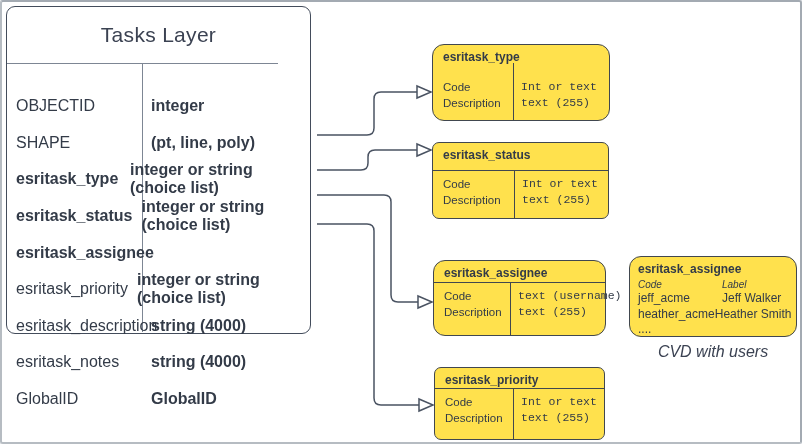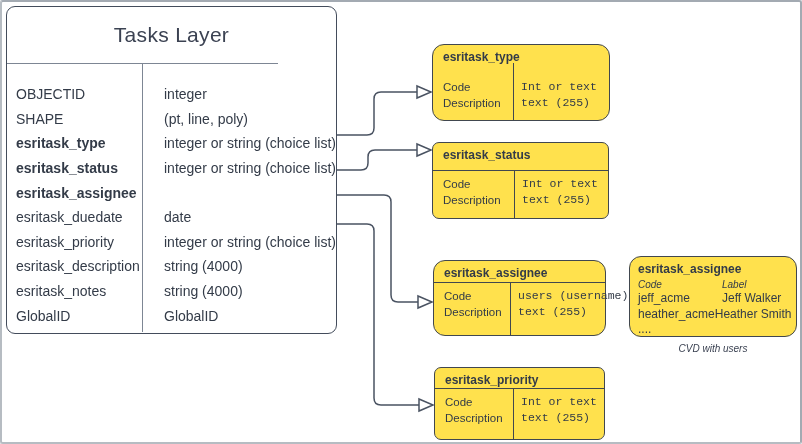--- a/index.html
+++ b/index.html
@@ -6,34 +6,34 @@
   #canvas {
     position:relative; width:802px; height:444px; box-sizing:border-box;
     background:#ffffff; border:2px solid #a3aab2; border-bottom-color:#b6bcc2;
     border-left-color:#b6bcc2; border-radius:3px;
     font-family:"Liberation Sans", sans-serif; color:#333b48; overflow:hidden;
   }
   svg.connectors { position:absolute; left:0; top:0; width:802px; height:444px; pointer-events:none; }
 
   
   .entity {
-    position:absolute; left:4px; top:4px; width:331px; height:328px;
+    position:absolute; left:4px; top:4px; width:305px; height:328px;
     background:#ffffff; border:1.6px solid #434c5b; border-radius:9px; box-sizing:border-box;
   }
   .entity-title {
     position:absolute; left:0; top:0; width:100%; height:56px;
     display:flex; align-items:center; justify-content:center;
     font-size:21px; color:#3b4252; letter-spacing:.3px;
   }
   .entity-hdiv { position:absolute; left:0; top:56px; width:271px; height:0; border-top:1.6px solid #7d8694; }
   .entity-vdiv { position:absolute; left:135px; top:57px; width:0; height:268px; border-left:1.4px solid #7d8694; }
   .entity-rows { position:absolute; left:0; top:75px; width:100%; }
-  .frow { display:flex; height:24.6px; align-items:center; font-size:14px; }
+  .frow { display:flex; height:24.6px; align-items:center; font-size:16px;margin-top:12px; }
   .frow .fname { width:135px; padding-left:9px; box-sizing:border-box; }
-  .frow .ftype { padding-left:22px; }
+  .frow .ftype { padding-left:9px;font-weight:bold; }
   .frow.bold .fname { font-weight:bold; }
 
   
   .dbox {
     position:absolute; background:#ffe14d; border:1.6px solid #41474f;
     box-sizing:border-box; color:#333b48;
   }
   .dbox .dtitle { position:absolute; left:10px; top:5px; font-weight:bold; font-size:12px; white-space:nowrap; }
   .dbox .hdiv { position:absolute; left:0; top:var(--band); width:100%; height:0; border-top:1.4px solid #41474f; }
   .dbox .vdiv { position:absolute; left:var(--vd); top:var(--vtop); bottom:0; width:0; border-left:1.4px solid #41474f; }
@@ -52,21 +52,21 @@
     background:#ffe14d; border:1.6px solid #41474f; border-radius:12px; box-sizing:border-box;
   }
   #cvdbox .dtitle { position:absolute; left:8px; top:5px; font-weight:bold; font-size:12px; }
   .cvd-grid { position:absolute; left:8px; top:21px; width:152px; font-size:12px; }
   .cvd-row { display:flex; line-height:15.5px; }
   .cvd-row .c1 { width:84px; white-space:nowrap; }
   .cvd-row .c2 { white-space:nowrap; }
   .cvd-row.hdr { font-style:italic; font-size:10px; line-height:13px; }
   .cvd-caption {
     position:absolute; left:627px; top:341px; width:168px; text-align:center;
-    font-style:italic; font-size:10px; color:#3b4252;
+    font-style:italic; font-size:16px; color:#3b4252;
   }
 </style>
 </head>
 <body>
 
 <div id="canvas">
 
   <svg class="connectors" viewBox="0 0 802 444">
     <g fill="none" stroke="#4a5362" stroke-width="1.5">
       <path d="M315,133 H365 Q372,133 372,126 V97 Q372,90 379,90 H415"></path>
@@ -100,24 +100,20 @@
         <span class="ftype">integer or string (choice list)</span>
       </div>
       <div class="frow bold">
         <span class="fname">esritask_status</span>
         <span class="ftype">integer or string (choice list)</span>
       </div>
       <div class="frow bold">
         <span class="fname">esritask_assignee</span>
       </div>
       <div class="frow">
-        <span class="fname">esritask_duedate</span>
-        <span class="ftype">date</span>
-      </div>
-      <div class="frow">
         <span class="fname">esritask_priority</span>
         <span class="ftype">integer or string (choice list)</span>
       </div>
       <div class="frow">
         <span class="fname">esritask_description</span>
         <span class="ftype">string (4000)</span>
       </div>
       <div class="frow">
         <span class="fname">esritask_notes</span>
         <span class="ftype">string (4000)</span>
@@ -159,21 +155,21 @@
 
   <div id="dbox3" class="dbox">
     <div class="dtitle">esritask_assignee</div>
     <div class="hdiv"></div>
     <div class="vdiv"></div>
     <div class="col col-left">
       <div>Code</div>
       <div>Description</div>
     </div>
     <div class="col col-right">
-      <div>users (username)</div>
+      <div>text (username)</div>
       <div>text (255)</div>
     </div>
   </div>
 
   <div id="dbox4" class="dbox">
     <div class="dtitle">esritask_priority</div>
     <div class="hdiv"></div>
     <div class="vdiv"></div>
     <div class="col col-left">
       <div>Code</div>

